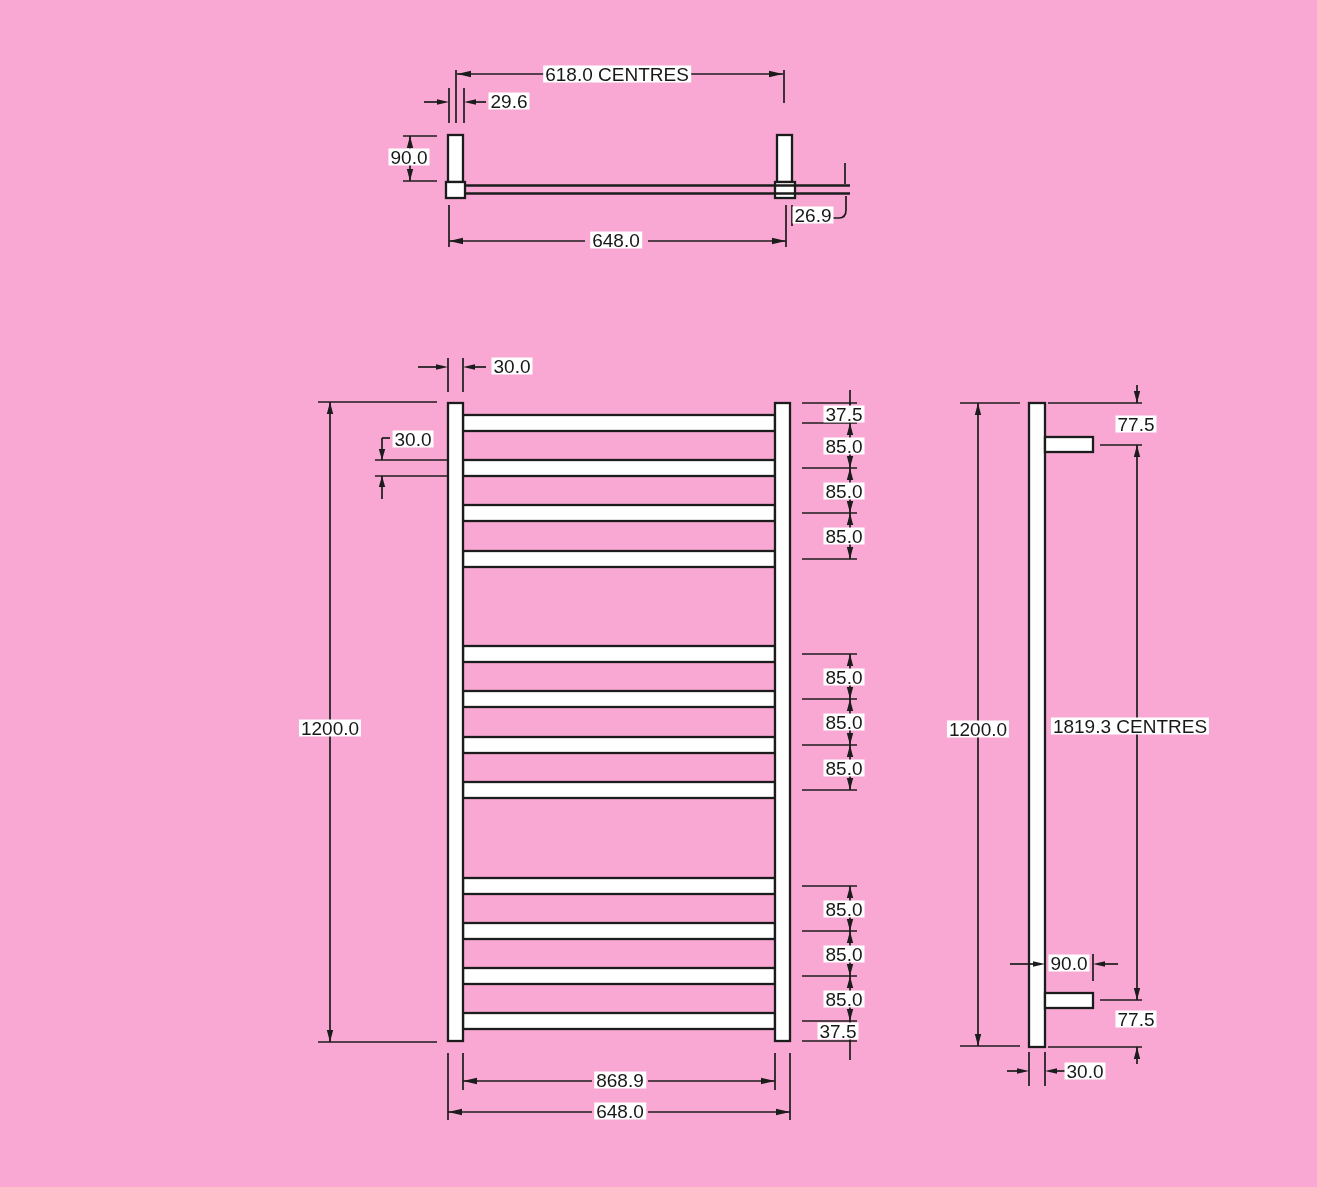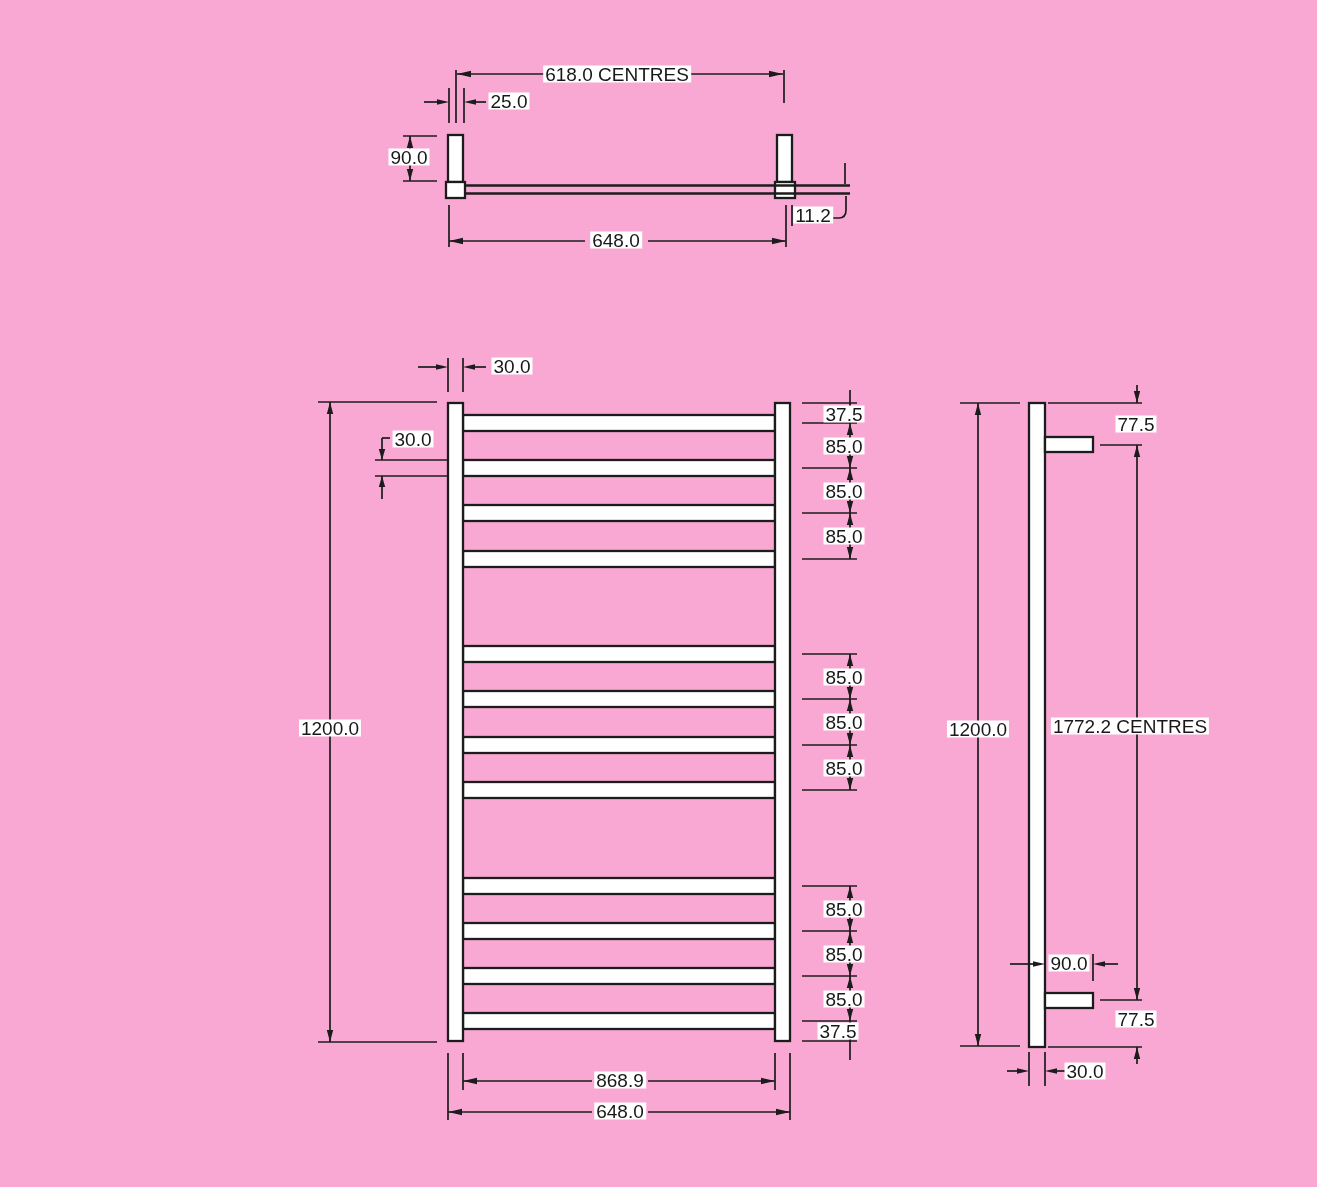--- a/index.html
+++ b/index.html
@@ -194,23 +194,23 @@
     <line class="dim" x1="1029" y1="1052" x2="1029" y2="1086"></line>
     <line class="dim" x1="1045" y1="1052" x2="1045" y2="1086"></line>
     <line class="dim" x1="1007" y1="1071" x2="1017" y2="1071"></line>
     <polygon class="ah" points="1029,1071 1017,1068.2 1017,1073.8"></polygon>
     <polygon class="ah" points="1045,1071 1057,1068.2 1057,1073.8"></polygon>
     <line class="dim" x1="1057" y1="1071" x2="1066" y2="1071"></line>
   </g>
 </svg>
 
   <span class="lbl" style="left:617px;top:74px">618.0 CENTRES</span>
-  <span class="lbl" style="left:509px;top:101px">25.0</span>
+  <span class="lbl" style="left:509px;top:101px">29.6</span>
   <span class="lbl" style="left:409px;top:157px">90.0</span>
-  <span class="lbl" style="left:813px;top:215px">11.2</span>
+  <span class="lbl" style="left:813px;top:215px">26.9</span>
   <span class="lbl" style="left:616px;top:240px">648.0</span>
 
   <span class="lbl" style="left:512px;top:366px">30.0</span>
   <span class="lbl" style="left:413px;top:439px">30.0</span>
   <span class="lbl" style="left:330px;top:728px">1200.0</span>
 
   <span class="lbl" style="left:844px;top:414px">37.5</span>
   <span class="lbl" style="left:844px;top:446px">85.0</span>
   <span class="lbl" style="left:844px;top:491px">85.0</span>
   <span class="lbl" style="left:844px;top:536px">85.0</span>
@@ -219,19 +219,19 @@
   <span class="lbl" style="left:844px;top:768px">85.0</span>
   <span class="lbl" style="left:844px;top:909px">85.0</span>
   <span class="lbl" style="left:844px;top:954px">85.0</span>
   <span class="lbl" style="left:844px;top:999px">85.0</span>
   <span class="lbl" style="left:838px;top:1031px">37.5</span>
 
   <span class="lbl" style="left:620px;top:1080px">868.9</span>
   <span class="lbl" style="left:620px;top:1111px">648.0</span>
 
   <span class="lbl" style="left:978px;top:729px">1200.0</span>
-  <span class="lbl" style="left:1130px;top:726px">1772.2 CENTRES</span>
+  <span class="lbl" style="left:1130px;top:726px">1819.3 CENTRES</span>
   <span class="lbl" style="left:1136px;top:424px">77.5</span>
   <span class="lbl" style="left:1069px;top:963px">90.0</span>
   <span class="lbl" style="left:1136px;top:1019px">77.5</span>
   <span class="lbl" style="left:1085px;top:1071px">30.0</span>
 
 </div>
 
 </body></html>

